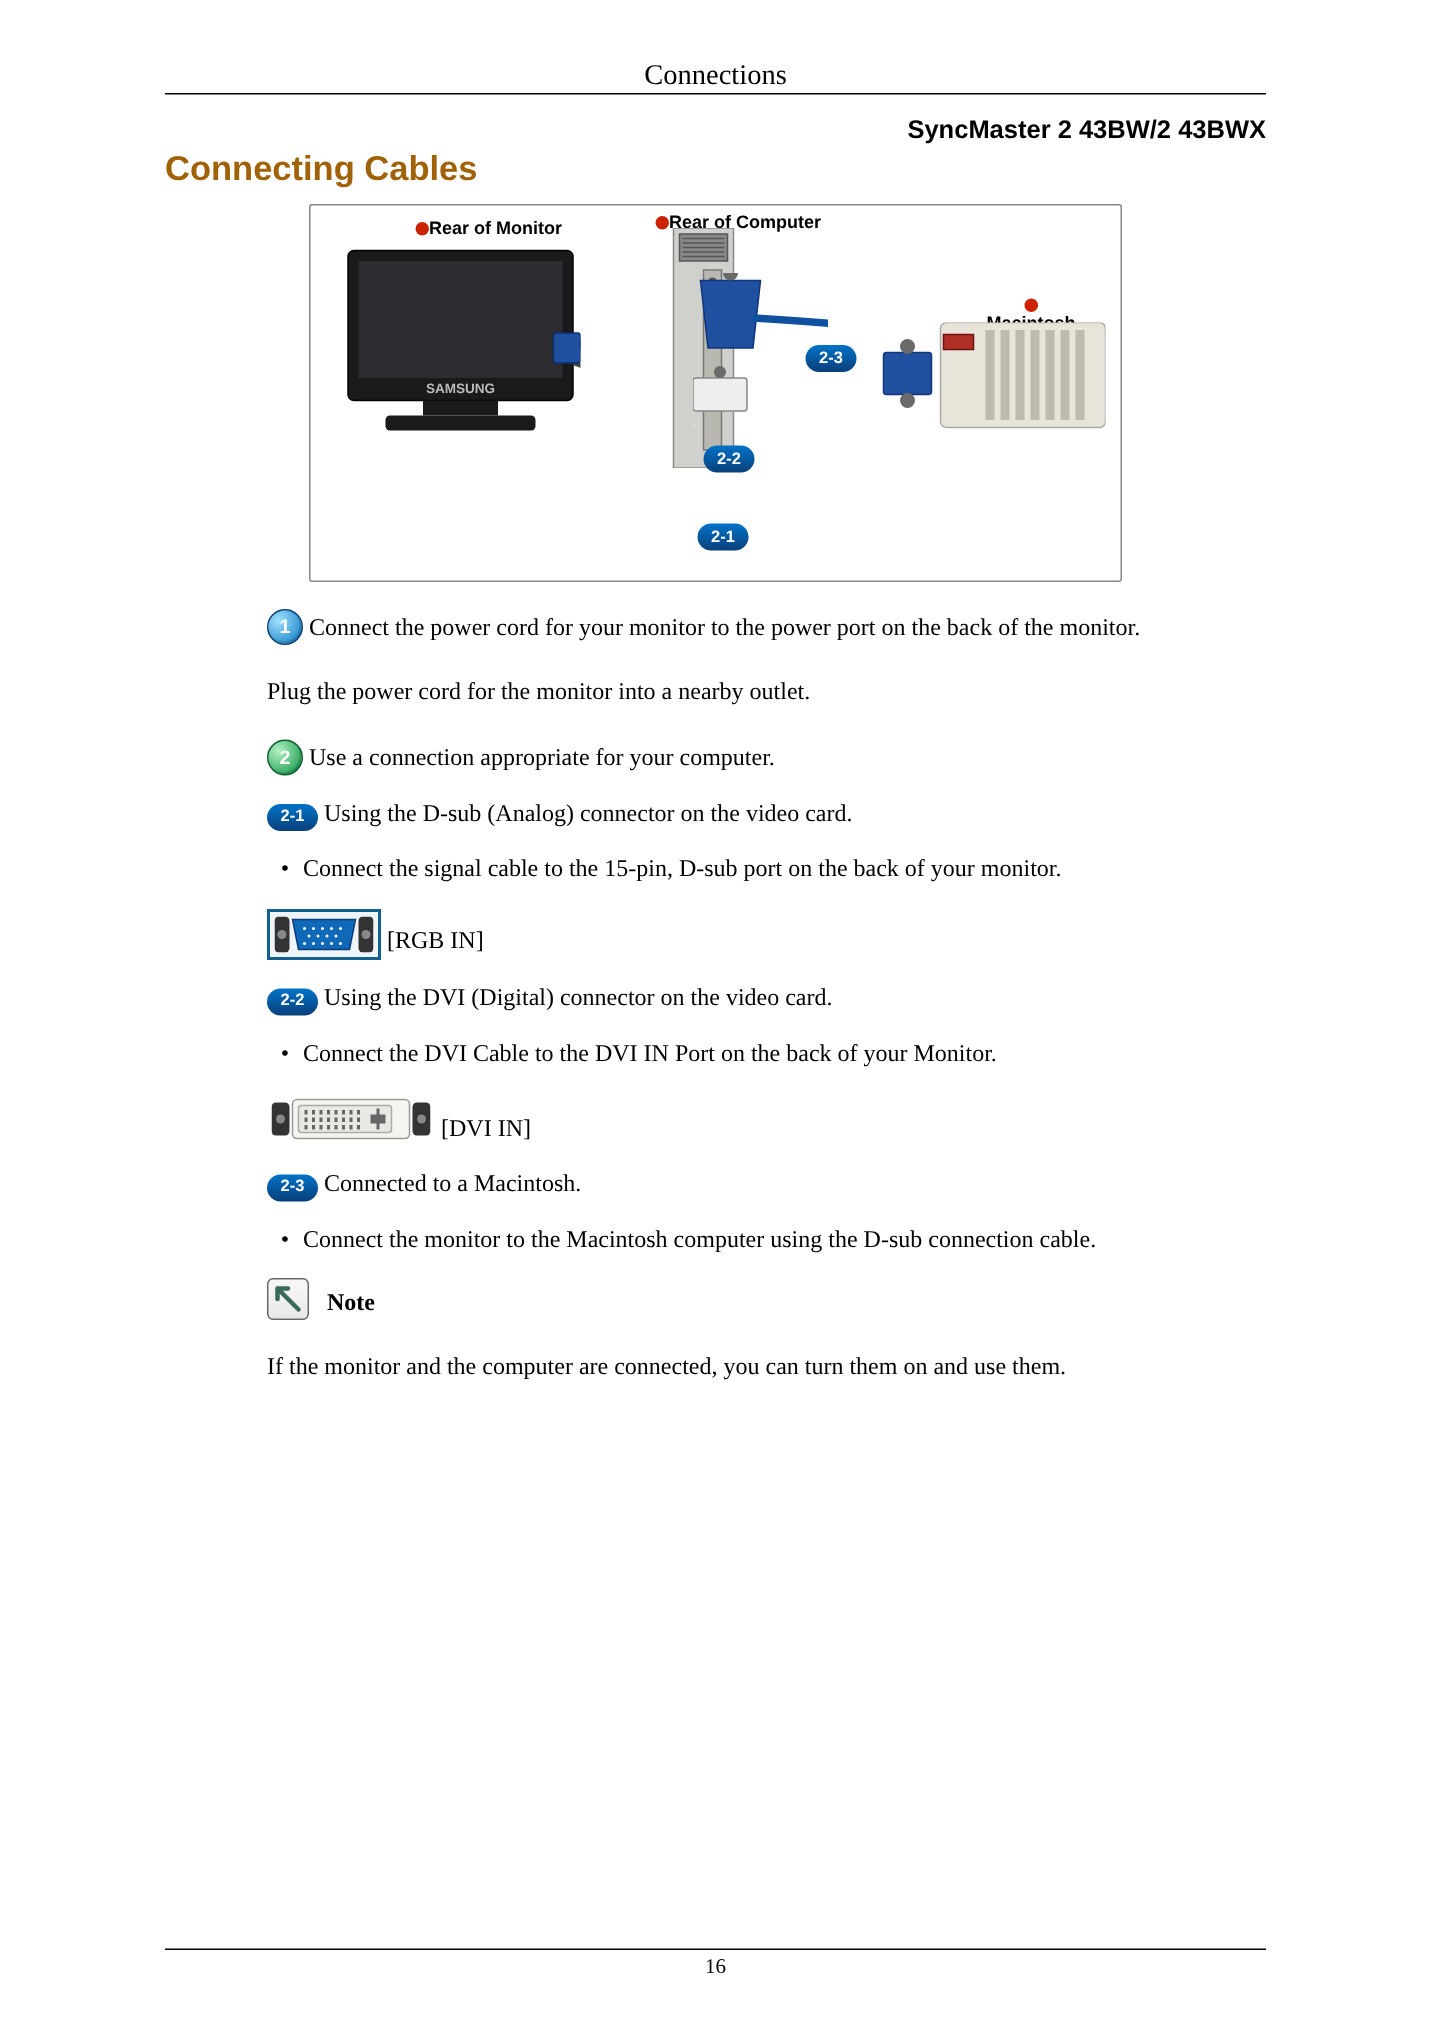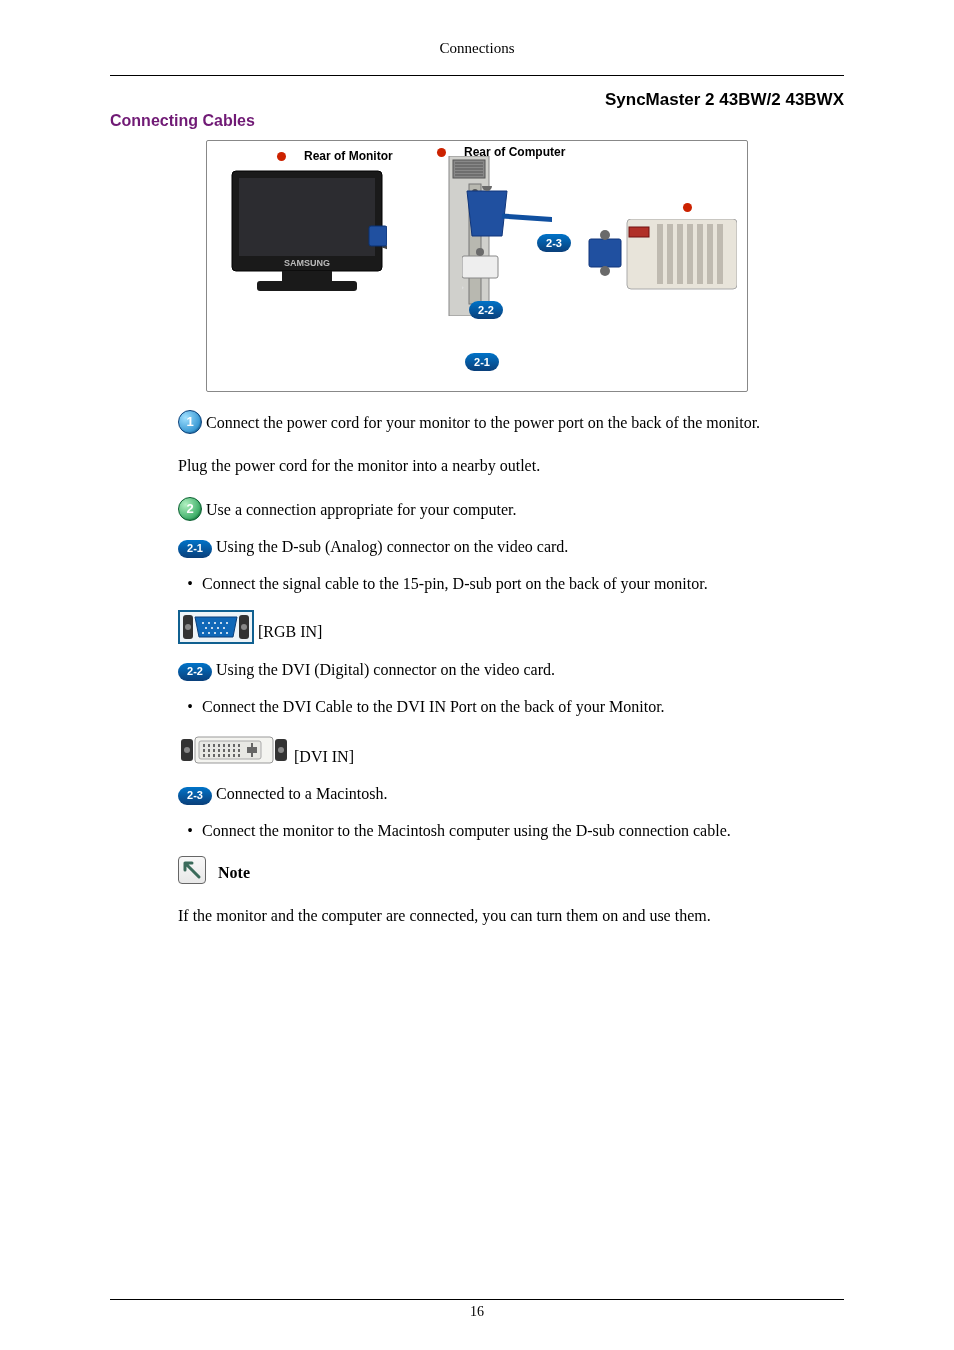--- a/index.html
+++ b/index.html
@@ -12,58 +12,58 @@
   }
   .page {
     width: 954px;
     height: 1350px;
     box-sizing: border-box;
     padding: 40px 110px 30px 110px;
     position: relative;
   }
   .running-header {
     text-align: center;
-    font-size: 15px;
+    font-size: 19px;
     border-bottom: 1.5px solid #000;
-    padding-bottom: 18px;
+    padding-bottom: 0;
     margin-bottom: 14px;
   }
   .model-line {
     text-align: right;
     font-family: Arial, Helvetica, sans-serif;
     font-weight: bold;
     font-size: 17px;
     margin-bottom: 2px;
   }
   .section-title {
     font-family: Arial, Helvetica, sans-serif;
     font-weight: bold;
-    font-size: 16px;
-    color: #701a75;
+    font-size: 23px;
+    color: #a16207;
     margin-bottom: 10px;
   }
   .diagram {
     display: block;
     margin: 0 auto 18px auto;
     width: 540px;
     height: 250px;
     border: 1px solid #888;
     border-radius: 2px;
     background: #ffffff;
     position: relative;
     overflow: hidden;
   }
   .diag-label {
     position: absolute;
     font-family: Arial, Helvetica, sans-serif;
     font-size: 12px;
     font-weight: bold;
     display: flex;
     align-items: center;
-    gap: 18px;
+    gap: 0;
   }
   .bullet-dot {
     width: 9px; height: 9px; border-radius: 50%; background: #cc2200;
   }
   .content {
     padding-left: 68px;
     padding-right: 0;
     line-height: 1.45;
   }
   .para {

